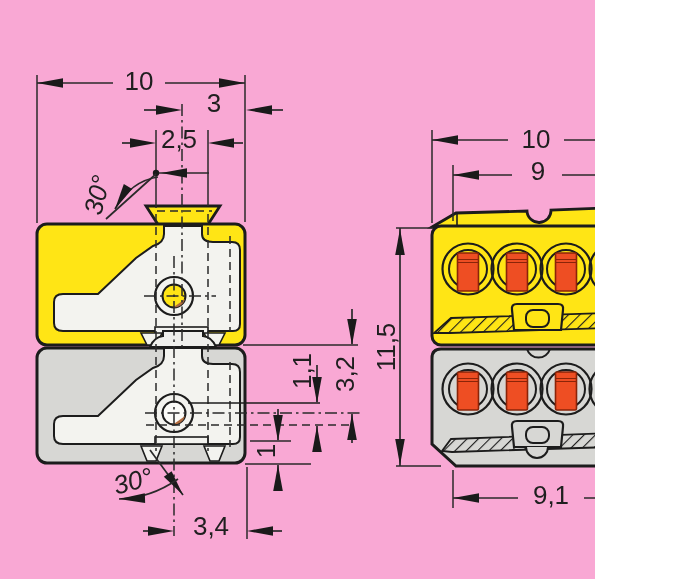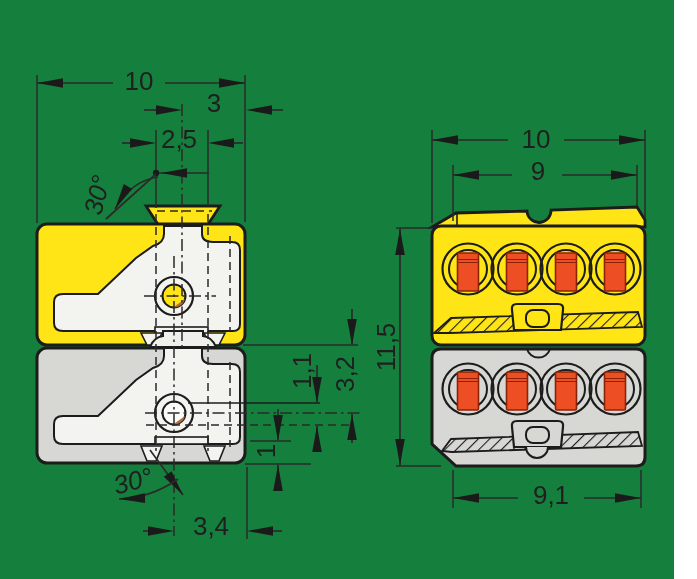--- a/index.html
+++ b/index.html
@@ -1,16 +1,16 @@
 <!DOCTYPE html>
 <html><head>
 <meta charset="utf-8">
 <style>
   html,body{margin:0;padding:0;background:#ffffff;}
-  .stage{position:relative;width:674px;height:579px;background:#15803d;overflow:hidden;}
+  .stage{position:relative;width:595px;height:579px;background:#f9a8d4;overflow:hidden;}
   svg{position:absolute;left:0;top:0;}
   .dim{stroke:#2a2a2a;stroke-width:1.7;fill:none;}
   .ext{stroke:#2a2a2a;stroke-width:1.5;fill:none;}
   .cl{stroke:#2a2a2a;stroke-width:1.5;stroke-dasharray:12 4 2.5 4;fill:none;}
   .hid{stroke:#2a2a2a;stroke-width:1.5;stroke-dasharray:8 5;fill:none;}
   .thin{stroke:#1c1c1c;stroke-width:1.6;fill:none;}
   .arr{fill:#1a1a1a;stroke:none;}
   .dimtxt{font-family:"Liberation Sans",sans-serif;font-size:26px;fill:#1f1f1f;text-anchor:middle;}
   .angtxt{font-style:italic;}
 </style>

